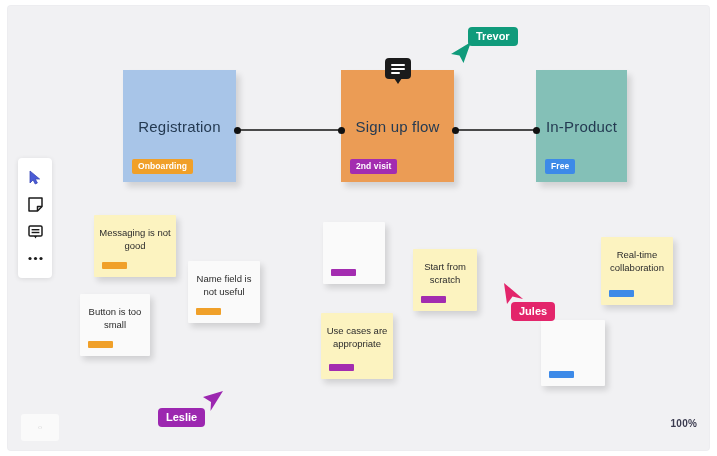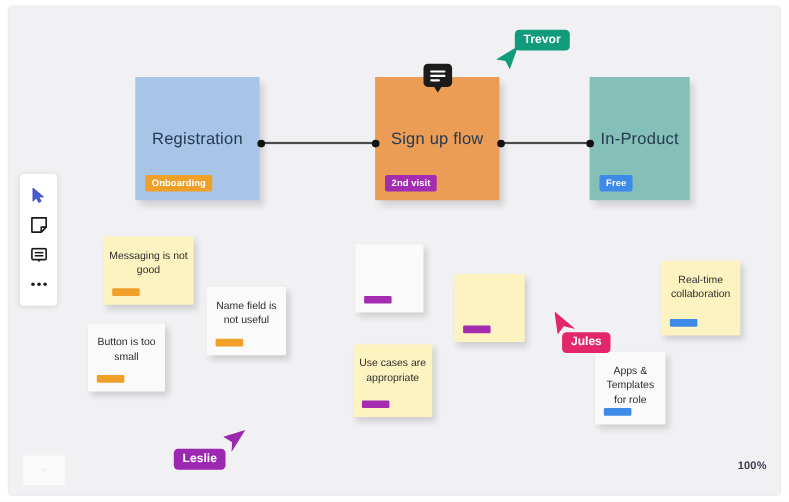--- a/index.html
+++ b/index.html
@@ -235,28 +235,28 @@
           <div class="note-tag" style="background: rgb(240, 160, 41);"></div>
         </div>
         <div class="note" style="left: 315px; top: 216px; width: 62px; height: 62px; background: rgb(250, 250, 250);">
           <div class="note-tag" style="background: rgb(163, 44, 176);"></div>
         </div>
         <div class="note" style="left: 313px; top: 307px; width: 72px; height: 66px; background: rgb(252, 243, 192);">
           <div class="note-text">Use cases are appropriate</div>
           <div class="note-tag" style="background: rgb(163, 44, 176);"></div>
         </div>
         <div class="note" style="left: 405px; top: 243px; width: 64px; height: 62px; background: rgb(252, 243, 192);">
+          <div class="note-text">Start from scratch</div>
           <div class="note-tag" style="background: rgb(163, 44, 176);"></div>
         </div>
         <div class="note" style="left: 593px; top: 231px; width: 72px; height: 68px; background: rgb(252, 243, 192);">
           <div class="note-text">Real-time collaboration</div>
           <div class="note-tag" style="background: rgb(61, 138, 232);"></div>
         </div>
         <div class="note" style="left: 533px; top: 314px; width: 64px; height: 66px; background: rgb(250, 250, 250);">
-          <div class="note-text">Apps  &amp; Templates for role</div>
           <div class="note-tag" style="background: rgb(61, 138, 232);"></div>
         </div>
       </div>
 
     <div id="cursors-layer">
         <div class="cursor-label" style="left: 460px; top: 21px; background: rgb(16, 155, 123);">Trevor</div>
         <div class="cursor-arrow" style="left: 443px; top: 36px;"><svg width="22" height="22" viewBox="0 0 22 22" aria-hidden="true">
             <path d="M20 0 L0 12 L8.5 13.5 L12.5 21 Z" fill="#109b7b"></path>
           </svg></div>
         <div class="cursor-label" style="left: 503px; top: 296px; background: rgb(227, 37, 107);">Jules</div>

